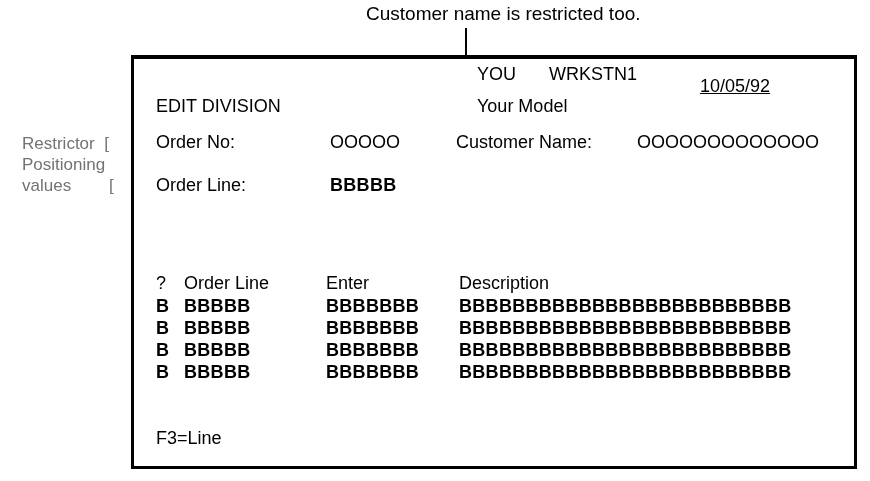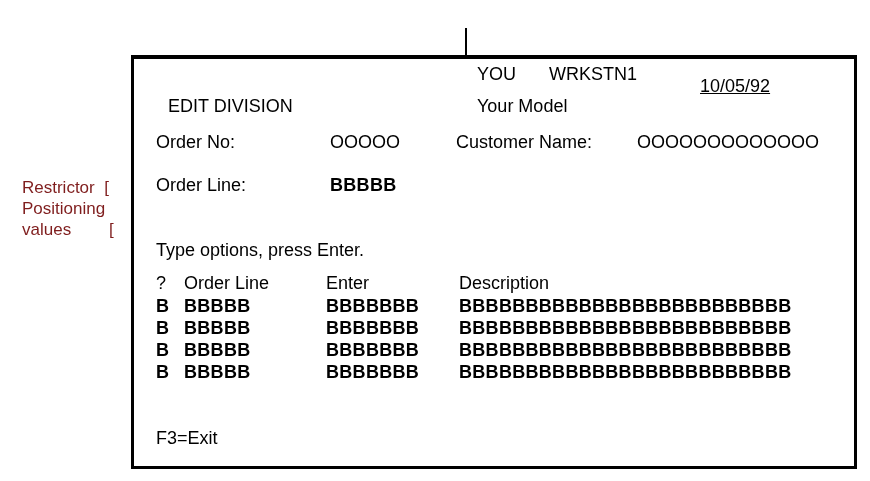--- a/index.html
+++ b/index.html
@@ -45,22 +45,21 @@
     border-right: 7px solid transparent;
     border-top: 14px solid #000;
   }
 
   
   .margin-note {
     position: absolute;
     font-size: 17px;
     line-height: 21px;
     white-space: pre;
-    color: #7f1d1d;
-    margin-top: 44px;
+    color: #737373;
   }
   #note-restrictor { left: 22px; top: 133px; }
   #note-sfl        { left: 22px; top: 270px; }
 
   
   .screen-box {
     position: absolute;
     left: 131px;
     top: 55px;
     width: 726px;
@@ -80,21 +79,21 @@
     color: #000;
   }
   .cell.bold { font-weight: bold; letter-spacing: 0.3px; }
 
   
   #scr-user   { left: 343px; top: 4px;  }
   #scr-wks    { left: 415px; top: 4px;  }
   #scr-date   { left: 566px; top: 16px; text-decoration: underline;  }
 
   
-  #scr-title  { left: 22px;  top: 36px; margin-left: 12px; }
+  #scr-title  { left: 22px;  top: 36px; }
   #scr-model  { left: 343px; top: 36px; }
 
   
   #scr-orderno-label { left: 22px;  top: 72px; }
   #scr-orderno-val   { left: 196px; top: 72px; text-align: right; }
   #scr-custname-label{ left: 322px; top: 72px; }
   #scr-custname-val  { left: 503px; top: 72px; }
 
   
   #scr-orderline-label { left: 22px;  top: 115px; }
@@ -131,20 +130,21 @@
   #sfl-r3 { top: 302px; }
 
   
   #scr-fkeys { left: 22px; top: 368px; }
 </style>
 </head>
 <body>
 
 <div id="page">
 
+  <div class="caption">Customer name is restricted too.</div>
   <div class="arrow-shaft"></div>
   <div class="arrow-head"></div>
 
   <div class="margin-note" id="note-restrictor">Restrictor  [
 Positioning
 values        [</div>
 
   <div class="screen-box">
 
     <div class="cell" id="scr-user">YOU</div>
@@ -156,21 +156,20 @@
 
     <div class="cell" id="scr-orderno-label">Order No:</div>
     <div class="cell" id="scr-orderno-val">OOOOO</div>
 
     <div class="cell" id="scr-custname-label">Customer Name:</div>
     <div class="cell" id="scr-custname-val">OOOOOOOOOOOOO</div>
 
     <div class="cell" id="scr-orderline-label">Order Line:</div>
     <div class="cell bold" id="scr-orderline-val">BBBBB</div>
 
-    <div class="cell" id="scr-instruction">Type options, press Enter.</div>
 
     <div class="cell" id="col-q">?</div>
     <div class="cell" id="col-ol">Order Line</div>
     <div class="cell" id="col-item">Enter</div>
     <div class="cell" id="col-desc">Description</div>
 
     <div class="sfl-row" id="sfl-r0">
       <span class="c c-opt">B</span>
       <span class="c c-line">BBBBB</span>
       <span class="c c-item">BBBBBBB</span>
@@ -188,16 +187,16 @@
       <span class="c c-item">BBBBBBB</span>
       <span class="c c-desc">BBBBBBBBBBBBBBBBBBBBBBBBB</span>
     </div>
     <div class="sfl-row" id="sfl-r3">
       <span class="c c-opt">B</span>
       <span class="c c-line">BBBBB</span>
       <span class="c c-item">BBBBBBB</span>
       <span class="c c-desc">BBBBBBBBBBBBBBBBBBBBBBBBB</span>
     </div>
 
-    <div class="cell" id="scr-fkeys">F3=Exit</div>
+    <div class="cell" id="scr-fkeys">F3=Line</div>
 
   </div>
 </div>
 
 </body></html>

